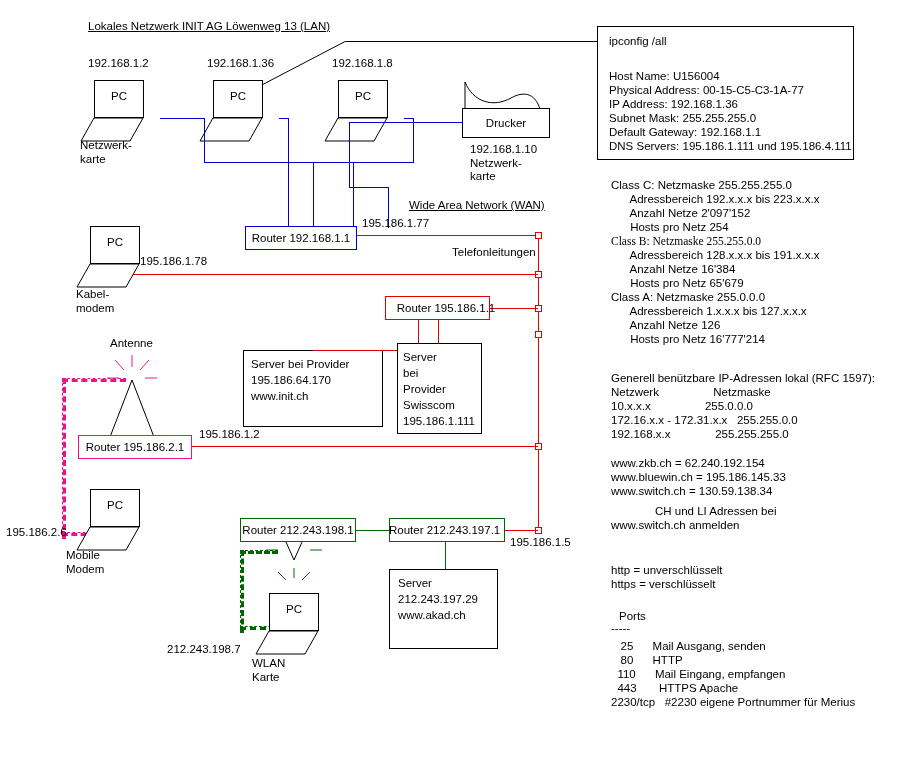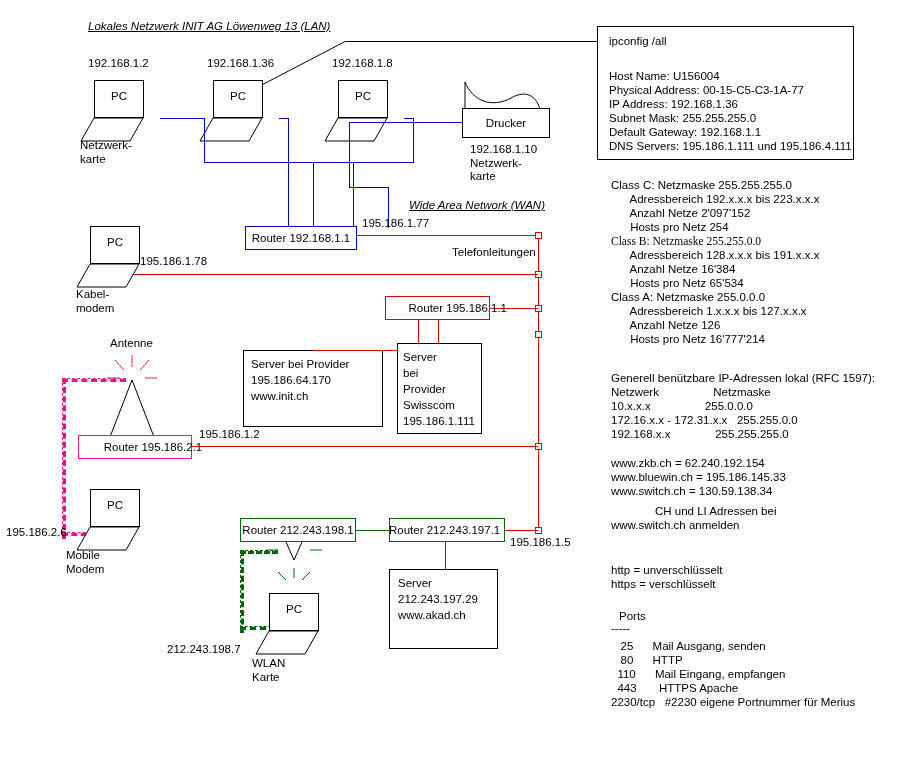--- a/index.html
+++ b/index.html
@@ -1,21 +1,21 @@
 <!DOCTYPE html>
 <html><head>
 <meta charset="utf-8">
 <style>
   html,body{margin:0;padding:0;background:#ffffff;}
   body{width:901px;height:770px;position:relative;
        font-family:"Liberation Sans","DejaVu Sans",sans-serif;
        font-size:11.5px;color:#000;overflow:hidden;}
   .abs{position:absolute;}
   .txt{position:absolute;white-space:pre;line-height:13.5px;color:#000;}
-  .underline{text-decoration:underline;font-style:italic;}
+  .underline{text-decoration:underline;}
   
   .h{position:absolute;height:0;border-top-width:1px;border-top-style:solid;}
   .v{position:absolute;width:0;border-left-width:1px;border-left-style:solid;}
   .blue{border-color:#0000cc;}
   .red{border-color:#e00000;}
   .green{border-color:#006600;}
   .magenta{border-color:#ee1289;}
   .black{border-color:#000000;}
   .dash{border-style:dashed;}
   
@@ -141,21 +141,21 @@
   <div class="pclabel">PC</div>
   <svg width="64" height="28">
     <polygon points="14,1 63,1 50,24 1,24" fill="#fff" stroke="#000" stroke-width="1"></polygon>
   </svg>
 </div>
 <div class="txt" style="left:76px;top:288px;">Kabel-
 modem</div>
 <div class="txt" style="left:140px;top:255px;">195.186.1.78</div>
 
 <div class="box red" style="left:385px;top:296px;width:105px;height:24px;"></div>
-<div class="boxlabel" style="left:385px;top:301px;width:122px;text-align:right;">Router 195.186.1.1</div>
+<div class="boxlabel" style="left:385px;top:301px;width:122px;text-align:center;">Router 195.186.1.1</div>
 
 <div class="v red" style="left:418px;top:320px;height:31px;"></div>
 <div class="v red" style="left:438px;top:320px;height:23px;"></div>
 
 <div class="box" style="left:243px;top:350px;width:140px;height:77px;"></div>
 <div class="boxlabel" style="left:251px;top:356px;line-height:16px;">Server bei Provider
 195.186.64.170
 www.init.ch</div>
 <div class="h red" style="left:313px;top:350px;width:106px;"></div>
 <div class="v red" style="left:313px;top:350px;height:0;"></div>
@@ -177,21 +177,21 @@
   <line x1="64" y1="8" x2="55" y2="18" stroke="#ee1289" stroke-width="1"></line>
   <line x1="22" y1="26" x2="34" y2="26" stroke="#ee1289" stroke-width="1"></line>
   <line x1="60" y1="26" x2="72" y2="26" stroke="#ee1289" stroke-width="1"></line>
 </svg>
 
 <div class="h magenta dash" style="left:62px;top:378px;width:58px;"></div>
 <div class="v magenta dash" style="left:62px;top:378px;height:155px;"></div>
 <div class="h magenta dash" style="left:62px;top:532px;width:28px;"></div>
 
 <div class="box magenta" style="left:78px;top:435px;width:114px;height:24px;"></div>
-<div class="boxlabel" style="left:78px;top:440px;width:114px;text-align:center;padding-left:18px;">Router 195.186.2.1</div>
+<div class="boxlabel" style="left:78px;top:440px;width:114px;text-align:center;">Router 195.186.2.1</div>
 <div class="txt" style="left:199px;top:428px;">195.186.1.2</div>
 
 <div class="pc" style="left:76px;top:489px;">
   <div class="screen"></div>
   <div class="pclabel">PC</div>
   <svg width="64" height="28">
     <polygon points="14,1 63,1 50,24 1,24" fill="#fff" stroke="#000" stroke-width="1"></polygon>
   </svg>
 </div>
 <div class="txt" style="left:66px;top:549px;">Mobile
@@ -239,21 +239,21 @@
 Karte</div>
 <div class="txt" style="left:167px;top:643px;">212.243.198.7</div>
 
 <div class="txt" style="left:611px;top:179px;">Class C: Netzmaske 255.255.255.0</div>
 <div class="txt" style="left:611px;top:193px;">      Adressbereich 192.x.x.x bis 223.x.x.x</div>
 <div class="txt" style="left:611px;top:207px;">      Anzahl Netze 2'097'152</div>
 <div class="txt" style="left:611px;top:221px;">      Hosts pro Netz 254</div>
 <div class="txt" style="left:611px;top:235px;font-family:Liberation Serif, serif;">Class B: Netzmaske 255.255.0.0</div>
 <div class="txt" style="left:611px;top:249px;">      Adressbereich 128.x.x.x bis 191.x.x.x</div>
 <div class="txt" style="left:611px;top:263px;">      Anzahl Netze 16'384</div>
-<div class="txt" style="left:611px;top:277px;">      Hosts pro Netz 65'534</div>
+<div class="txt" style="left:611px;top:277px;">      Hosts pro Netz 65'679</div>
 <div class="txt" style="left:611px;top:291px;">Class A: Netzmaske 255.0.0.0</div>
 <div class="txt" style="left:611px;top:305px;">      Adressbereich 1.x.x.x bis 127.x.x.x</div>
 <div class="txt" style="left:611px;top:319px;">      Anzahl Netze 126</div>
 <div class="txt" style="left:611px;top:333px;">      Hosts pro Netz 16'777'214</div>
 
 <div class="txt" style="left:611px;top:372px;">Generell benützbare IP-Adressen lokal (RFC 1597):</div>
 <div class="txt" style="left:611px;top:386px;">Netzwerk                 Netzmaske</div>
 <div class="txt" style="left:611px;top:400px;">10.x.x.x                 255.0.0.0</div>
 <div class="txt" style="left:611px;top:414px;">172.16.x.x - 172.31.x.x   255.255.0.0</div>
 <div class="txt" style="left:611px;top:428px;">192.168.x.x              255.255.255.0</div>

